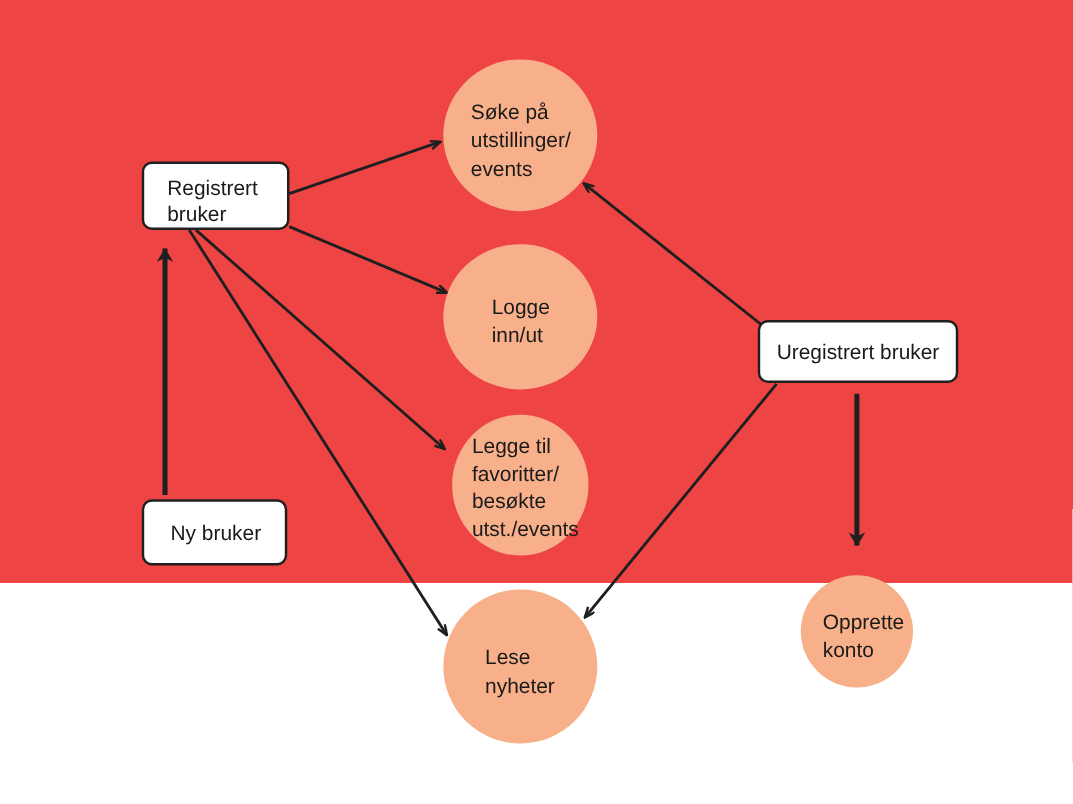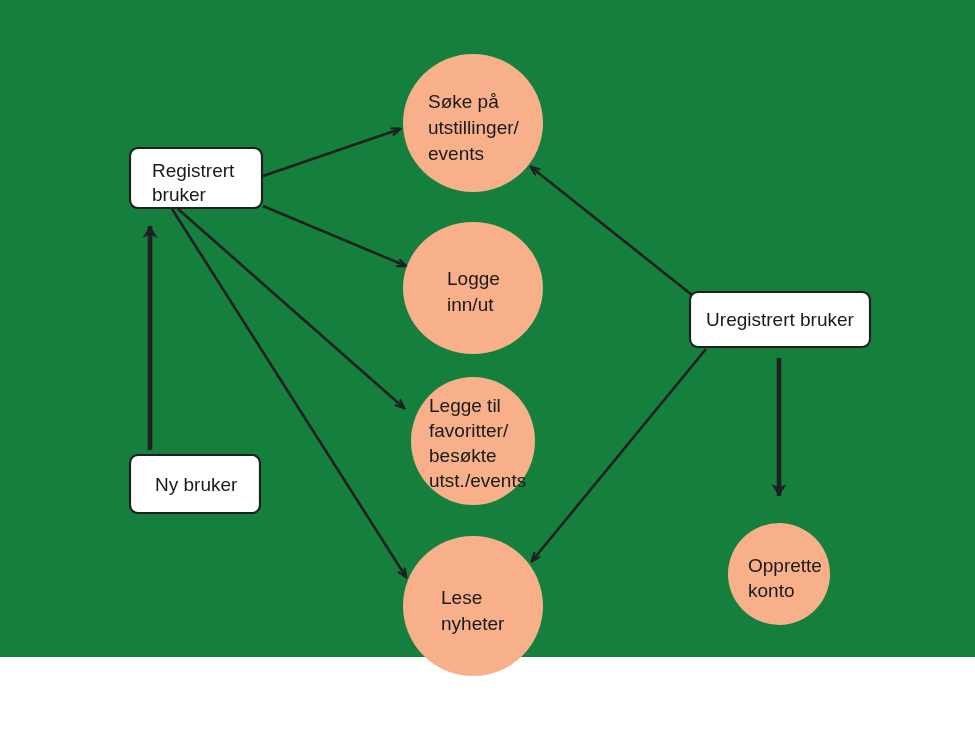--- a/index.html
+++ b/index.html
@@ -9,22 +9,22 @@
   }
   body {
     width: 975px;
     height: 731px;
     font-family: "Liberation Sans", sans-serif;
     overflow: hidden;
   }
   #canvas {
     position: relative;
     width: 975px;
-    height: 657px;
-    background: #15803d;
+    height: 530px;
+    background: #ef4444;
   }
   svg.diagram {
     position: absolute;
     top: 0;
     left: 0;
     width: 975px;
     height: 731px;
   }
   .node-text {
     font-family: "Liberation Sans", sans-serif;

